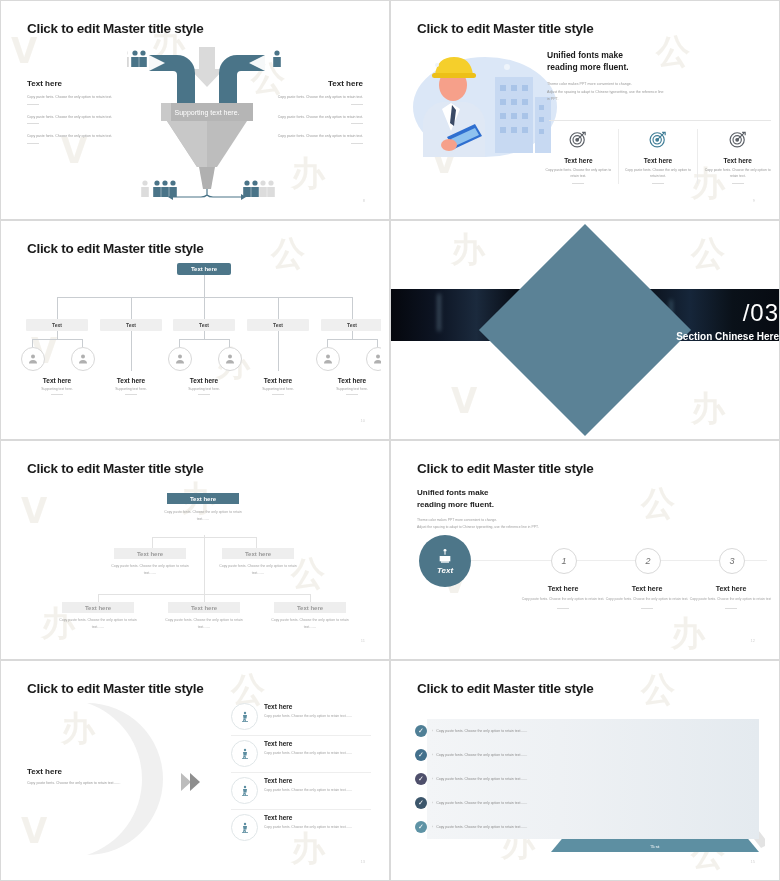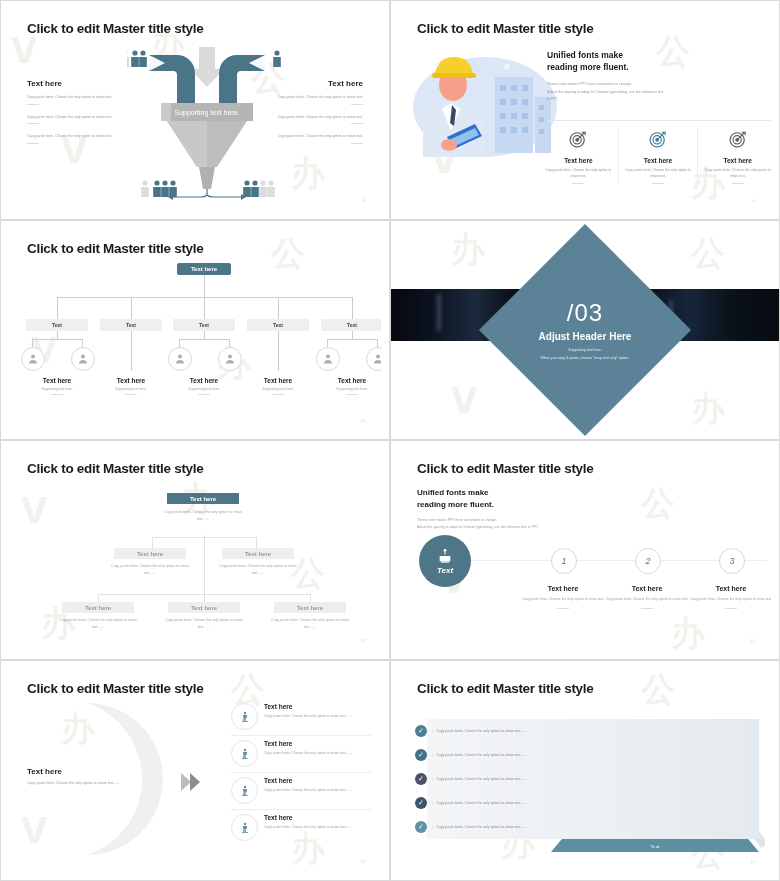--- a/index.html
+++ b/index.html
@@ -57,21 +57,21 @@
   .s3lab .rule{margin:3px auto 0;}
 
   
   .band{position:absolute;left:0;right:0;top:68px;height:52px;
         background:linear-gradient(90deg,#05070d 0%,#0d1524 12%,#1b2a3d 22%,#060a12 33%,#0a1019 44%,
                     #111a28 56%,#0b121c 66%,#16263a 77%,#0a1119 88%,#070b12 100%);}
   .band:before{content:"";position:absolute;left:12%;top:10%;width:2px;height:70%;background:#9fc4d6;filter:blur(2px);opacity:.55;}
   .band:after{content:"";position:absolute;left:72%;top:22%;width:2px;height:62%;background:#7fb7cf;filter:blur(2px);opacity:.5;}
   .diamond{position:absolute;left:50%;top:50%;width:150px;height:150px;margin-left:-75px;margin-top:-75px;
            background:#5b8296;transform:rotate(45deg);}
-  .dia-txt{position:absolute;left:0;right:0;top:50%;transform:translateY(-50%);text-align:center;color:#fff;}
+  .dia-txt{position:absolute;left:0;right:0;top:50%;transform:translateY(-50%);text-align:right;color:#fff;}
   .dia-txt .num{font-size:24px;font-weight:400;line-height:1;letter-spacing:1px;}
   .dia-txt .sec{font-size:10px;font-weight:700;margin-top:6px;}
   .dia-txt .sup{font-size:3.6px;margin-top:6px;opacity:.85;}
   .dia-txt .sup2{font-size:3.6px;margin-top:4px;opacity:.85;}
 
   
   .pbox{position:absolute;height:11px;width:72px;display:flex;align-items:center;justify-content:center;
         font-size:6px;font-weight:700;color:#9a9a9a;background:#eeeeee;}
   .pbox.main{background:#4d7689;color:#fff;}
   .pdesc{position:absolute;width:84px;text-align:center;font-size:3.5px;color:#a5a5a5;line-height:2;}
@@ -450,21 +450,21 @@
     <div class="band"></div>
     <div class="wm">
       <span style="left:60px;top:6px;">办</span>
         <span style="left:300px;top:10px;">公</span>
       <span style="left:60px;top:160px;">ᐯ</span>
         <span style="left:300px;top:165px;">办</span>
     </div>
     <div class="diamond"></div>
     <div class="dia-txt">
       <div class="num">/03</div>
-      <div class="sec">Adjust Header Here</div>
+      <div class="sec">Section Chinese Here</div>
       <div class="sup">Supporting text here.</div>
       <div class="sup2">When you copy &amp; paste, choose "keep text only" option.</div>
     </div>
   </div>
 
   <div class="slide">
     <div class="wm">
       <span style="left:20px;top:50px;">ᐯ</span>
         <span style="left:180px;top:35px;">办</span>
       <span style="left:290px;top:110px;">公</span>

